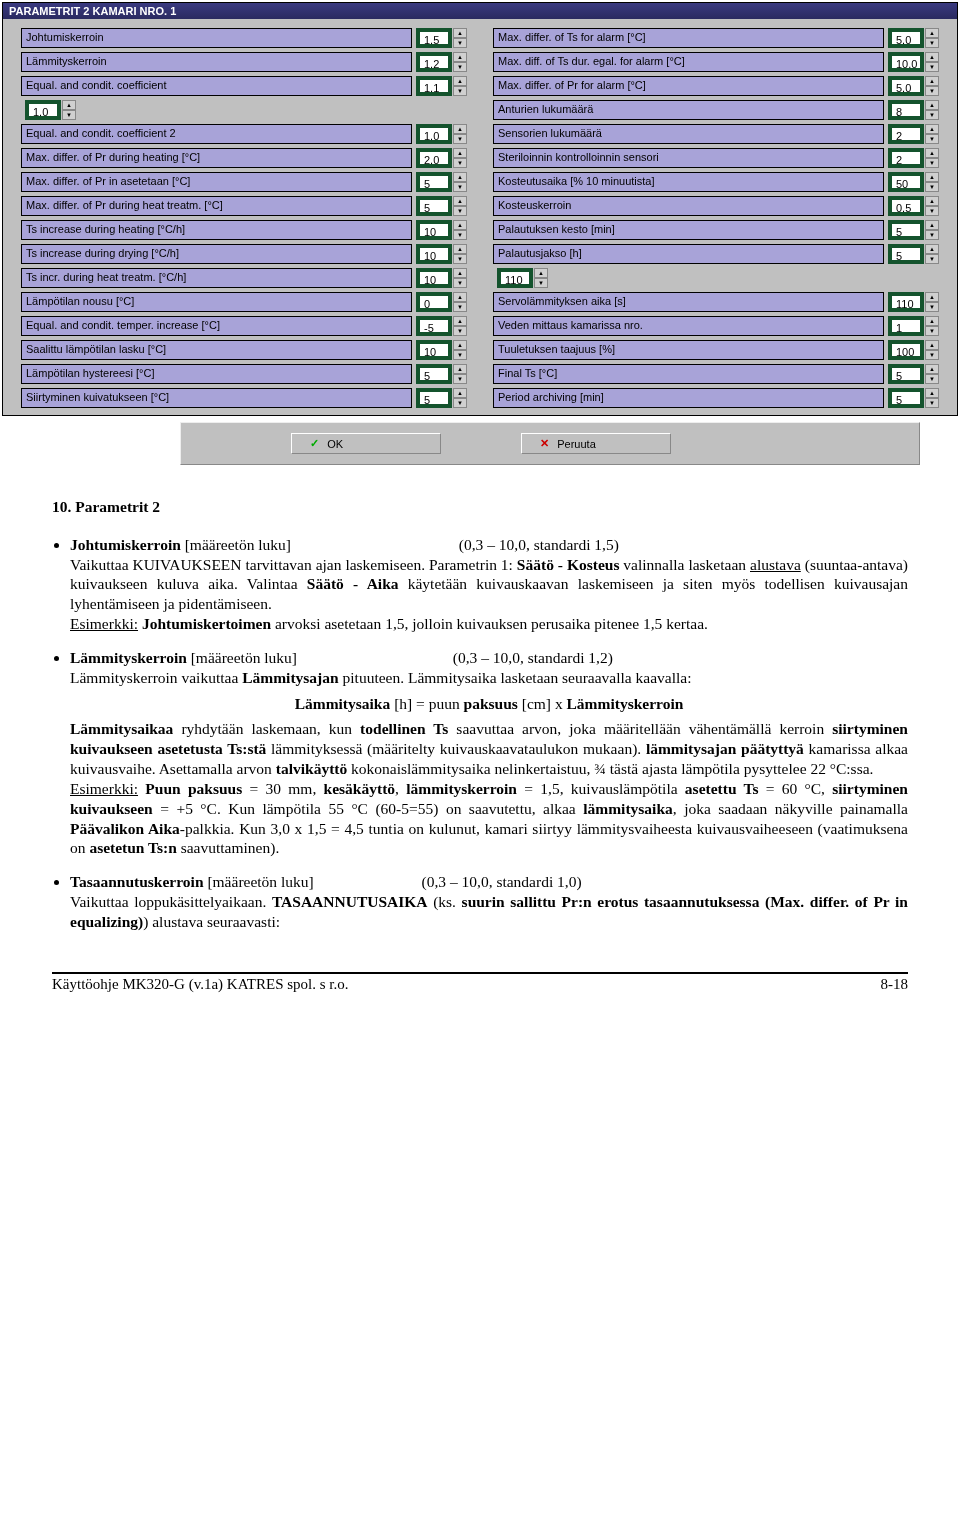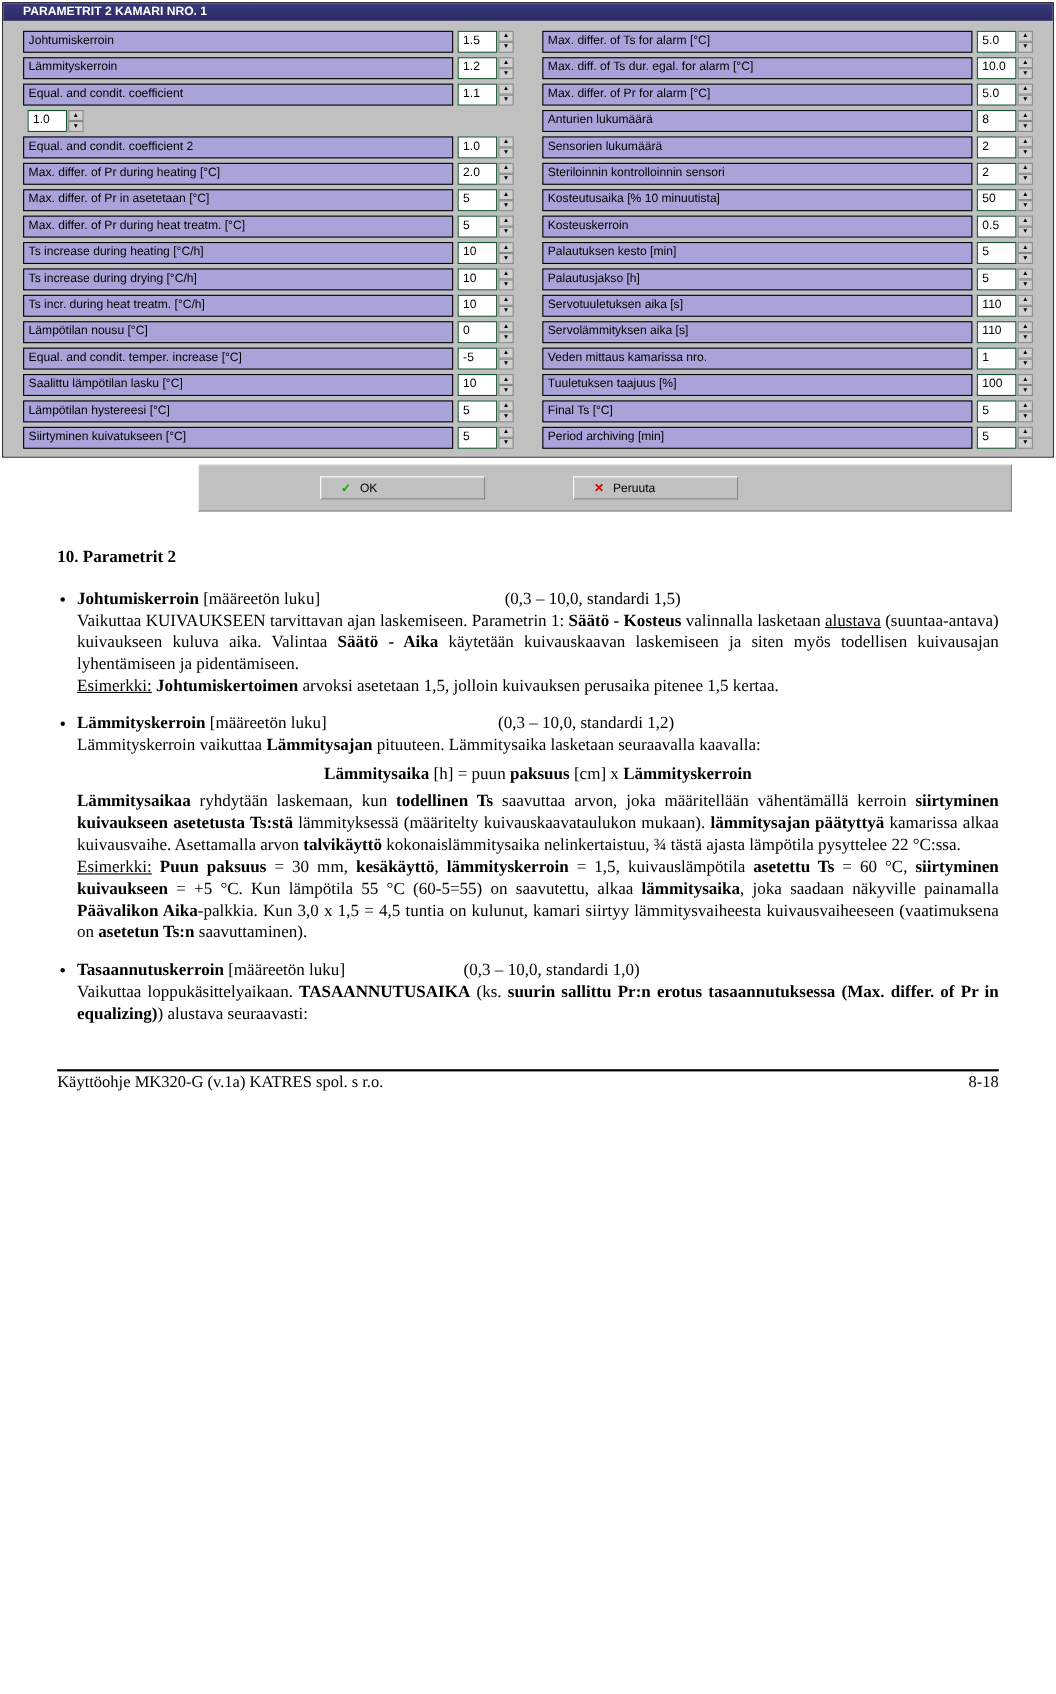--- a/index.html
+++ b/index.html
@@ -10,21 +10,21 @@
   }
   .window {
     border: 1px solid #000;
     margin: 2px;
   }
   .titlebar {
     background: linear-gradient(#3a3a80, #2a2a60);
     color: #fff;
     font-weight: bold;
     font-size: 11px;
-    padding: 2px 18px;
+    padding: 2px 6px;
     font-family: Tahoma, sans-serif;
   }
   .panel-outer {
     background: #c0c0c0;
     padding: 8px 18px 4px 18px;
   }
   .grid {
     display: flex;
     gap: 26px;
   }
@@ -41,21 +41,21 @@
     border: 1px solid #000;
     padding: 2px 4px;
     font-size: 11px;
     font-family: Tahoma, sans-serif;
     height: 20px;
     color: #000;
   }
   .value-field {
     width: 36px;
     background: #fff;
-    border: 1px solid #14532d;
+    border: 4px solid #14532d;
     padding: 2px 4px;
     font-size: 11px;
     text-align: left;
     height: 20px;
     margin-left: 4px;
     font-family: Tahoma, sans-serif;
   }
   .spinner {
     display: flex;
     flex-direction: column;
@@ -335,21 +335,20 @@
           </div>
           <div class="row">
             <div class="label-field">Palautusjakso [h]</div>
             <div class="value-field">5</div>
             <div class="spinner">
               <div>▲</div>
               <div>▼</div>
             </div>
           </div>
           <div class="row">
-            <div class="label-field">Servotuuletuksen aika [s]</div>
             <div class="value-field">110</div>
             <div class="spinner">
               <div>▲</div>
               <div>▼</div>
             </div>
           </div>
           <div class="row">
             <div class="label-field">Servolämmityksen aika [s]</div>
             <div class="value-field">110</div>
             <div class="spinner">

